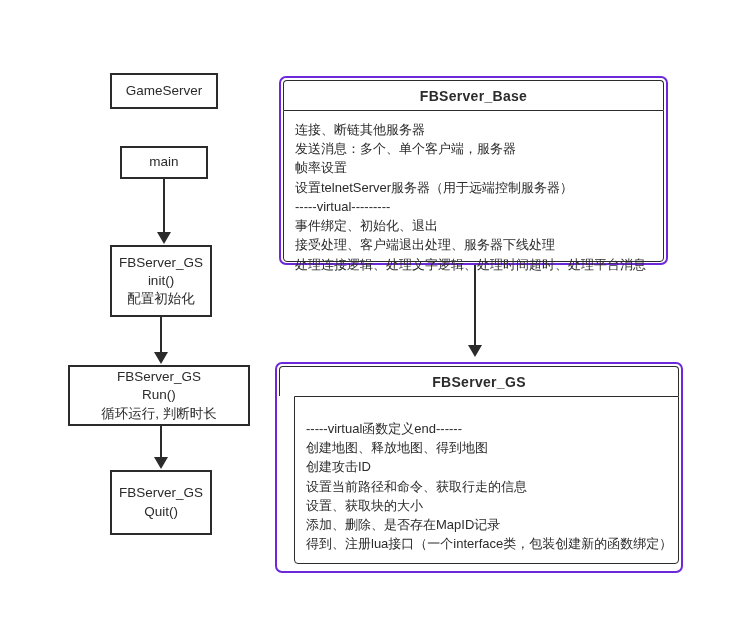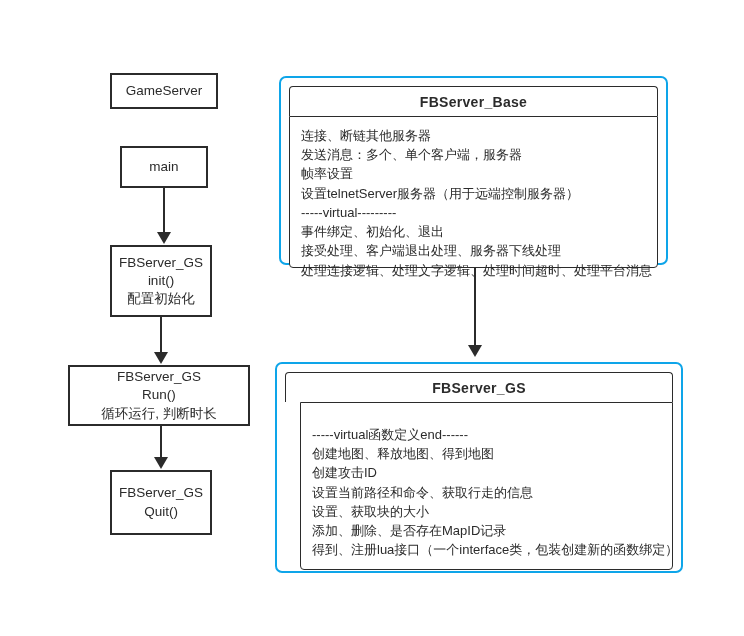--- a/index.html
+++ b/index.html
@@ -33,33 +33,33 @@
     justify-content: center;
     text-align: left;
     font-size: 13.5px;
     line-height: 1.35;
     color: #2b2b2b;
     z-index: 3;
   }
   .flow-box .line { display: block; white-space: nowrap; }
 
   #box-gameserver { left: 110px; top: 73px;  width: 108px; height: 36px; }
-  #box-main       { left: 120px; top: 146px; width: 88px;  height: 42px; }
+  #box-main       { left: 120px; top: 146px; width: 88px;  height: 33px; }
   #box-init       { left: 110px; top: 245px; width: 102px; height: 72px; }
   #box-run        { left: 68px;  top: 365px; width: 182px; height: 61px; }
   #box-quit       { left: 110px; top: 470px; width: 102px; height: 65px; }
 
   
   .uml-box {
     position: absolute;
     box-sizing: border-box;
-    border: 2px solid #0ea5e9;
+    border: 2px solid #6d28d9;
     border-radius: 7px;
     background: #ffffff;
-    padding: 8px;
+    padding: 2px;
     z-index: 3;
   }
   .uml-title {
     box-sizing: border-box;
     border: 1.6px solid #2b2b2b;
     border-bottom: none;
     border-radius: 4px 4px 0 0;
     text-align: center;
     font-weight: bold;
     font-size: 14px;

